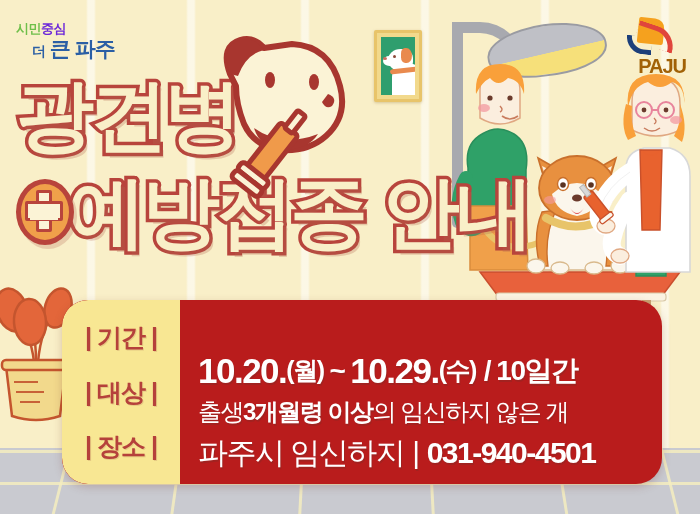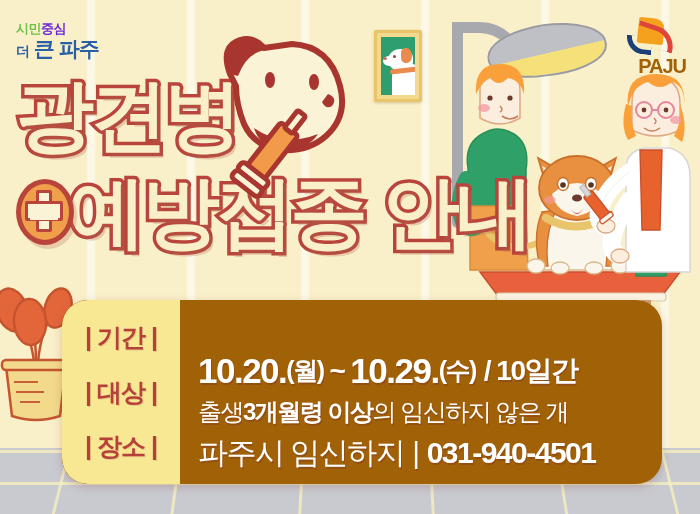--- a/index.html
+++ b/index.html
@@ -107,21 +107,21 @@
   
   .citylogo { position:absolute; left:16px; top:22px; width:130px; }
   .citylogo .l1 {
     font-size:13px; font-weight:bold; letter-spacing:-.5px;
     line-height:14px; white-space:nowrap;
   }
   .citylogo .l1 .c-g { color:#6FBF4A; }
   .citylogo .l1 .c-b { color:#6d28d9; }
   .citylogo .l2 {
     font-size:21px; font-weight:bold; letter-spacing:-1px;
-    line-height:24px; color:#2B5FA5; white-space:nowrap; margin-top:1px;
+    line-height:24px; color:#2B5FA5; white-space:nowrap; margin-top:1px;margin-left:16px;
   }
   .citylogo .l2 .small { font-size:14px; }
 
   
   .pajulogo { position:absolute; right:14px; top:18px; width:104px; height:64px; }
   .pajulogo .mark {
     position:absolute; right:22px; top:0px; width:26px; height:26px;
     background:#F5A11E; border-radius:2px 10px 2px 2px;
     transform:rotate(6deg);
   }
@@ -177,21 +177,21 @@
 
   
   .scene { position:absolute; left:440px; top:60px; width:260px; height:250px; z-index:5; }
 
   
   .plants { position:absolute; left:-6px; top:282px; width:130px; height:170px; z-index:4; }
 
   
   .panel {
     position:absolute; left:62px; top:300px; width:600px; height:184px;
-    background:#a16207; border-radius:26px; z-index:10;
+    background:#b91c1c; border-radius:26px; z-index:10;
     box-shadow:0 3px 8px rgba(120,60,50,.25);
     overflow:hidden;
     display:flex;
   }
   .panel .labels {
     width:118px; flex:0 0 118px; background:#F8E793;
     border-radius:26px 0 0 26px;
     display:flex; flex-direction:column; justify-content:center;
     padding:10px 0;
   }

